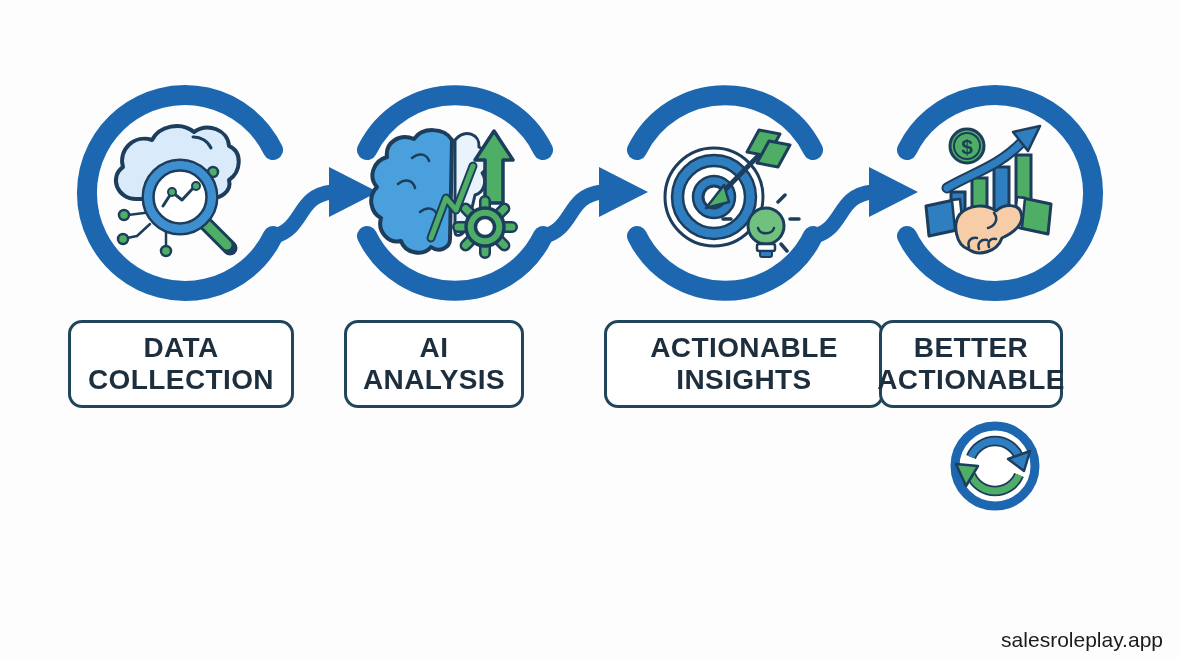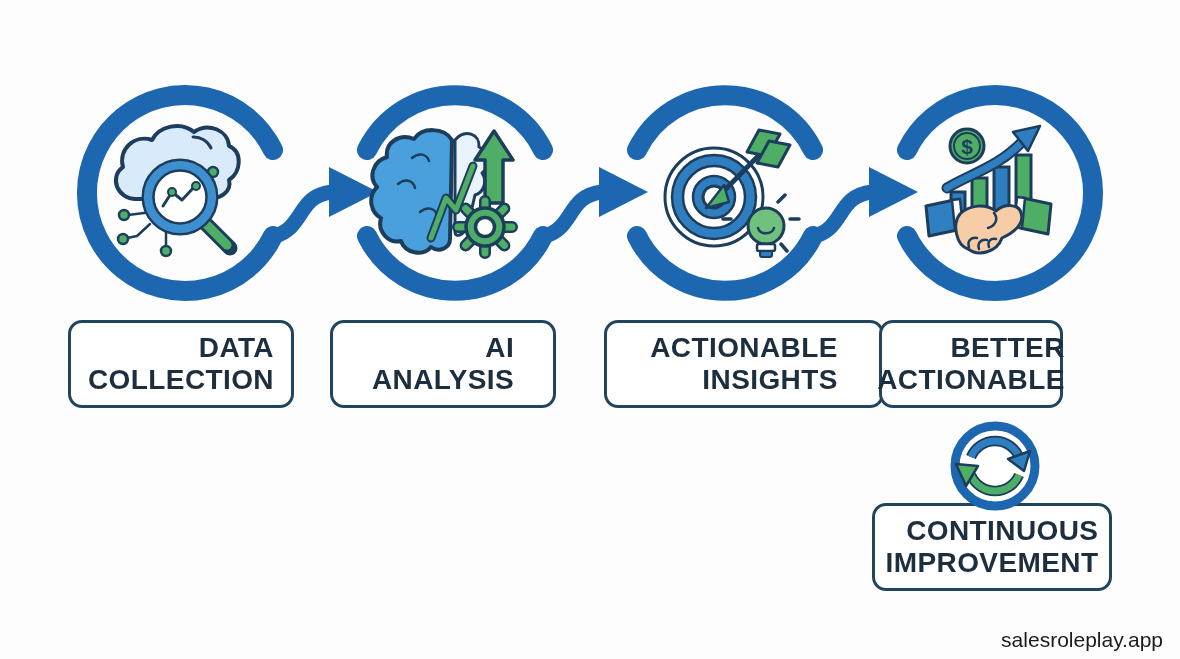--- a/index.html
+++ b/index.html
@@ -33,21 +33,20 @@
     align-items:center;
     justify-content:center;
     text-align:center;
   }
   .label-text{
     font-weight:bold;
     font-size:28px;
     line-height:32px;
     letter-spacing:0.4px;
     color:var(--text-dark,#1d2f3e);
-    text-align:right;
   }
   #watermark{
     position:absolute;
     right:17px;
     bottom:7px;
     z-index:3;
     font-size:21px;
     color:var(--watermark,#1b1b1b);
   }
   
@@ -219,43 +218,37 @@
     </g>
   </svg>
 
   <div class="label-box" style="left:68px;top:320px;width:226px">
     <div class="label-text">
       <span>DATA</span><br>
       <span>COLLECTION</span>
     </div>
   </div>
 
-  <div class="label-box" style="left:330px;top:320px;width:226px">
+  <div class="label-box" style="left:344px;top:320px;width:180px">
     <div class="label-text">
       <span>AI</span><br>
       <span>ANALYSIS</span>
     </div>
   </div>
 
   <div class="label-box" style="left:604px;top:320px;width:280px">
     <div class="label-text">
       <span>ACTIONABLE</span><br>
       <span>INSIGHTS</span>
     </div>
   </div>
 
   <div class="label-box" style="left:879px;top:320px;width:184px">
     <div class="label-text">
       <span>BETTER</span><br>
       <span>ACTIONABLE</span>
     </div>
   </div>
 
-  <div class="label-box" style="left:872px;top:503px;width:240px">
-    <div class="label-text">
-      <span>CONTINUOUS</span><br>
-      <span>IMPROVEMENT</span>
-    </div>
-  </div>
 
   <div id="watermark">salesroleplay.app</div>
 
 </div>
 
 </body></html>

